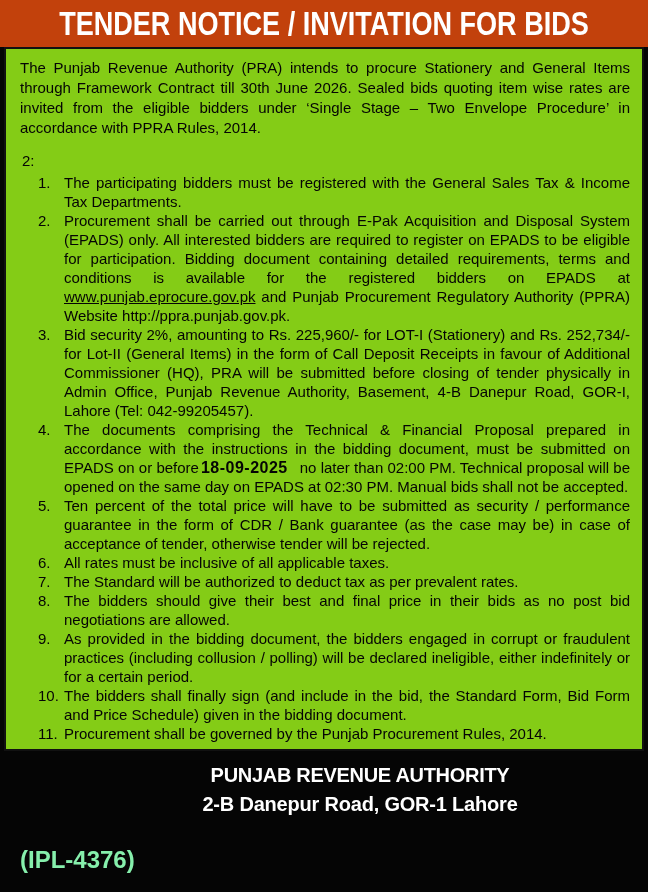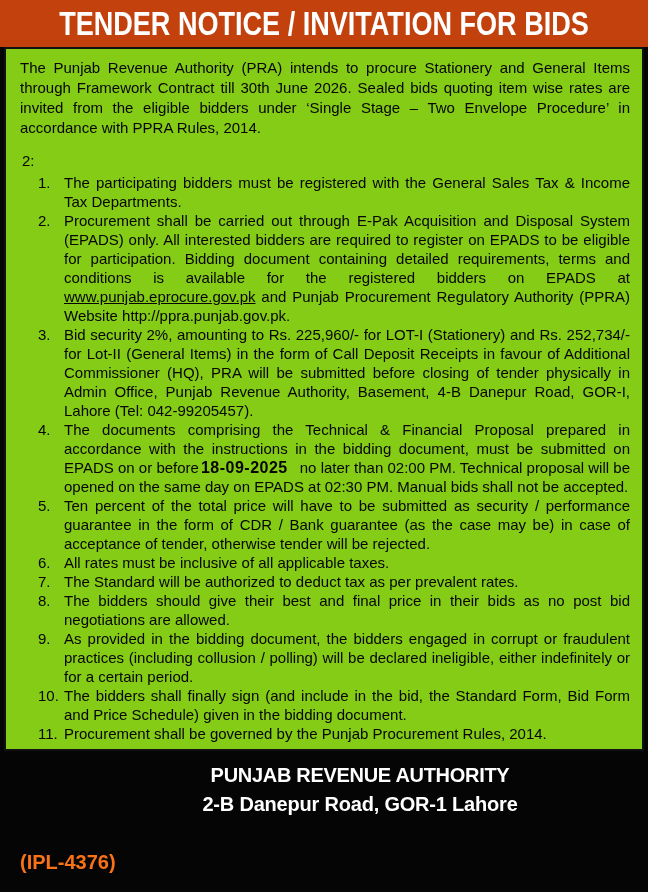--- a/index.html
+++ b/index.html
@@ -80,22 +80,22 @@
     padding-top: 9px;
   }
   .footer-lines { padding-left: 72px; text-align: center; }
   .f-line1 { font-size: 23px; font-weight: bold; line-height: 29px; letter-spacing: -0.3px; }
   .f-line2 { font-size: 20px; font-weight: bold; line-height: 30px; letter-spacing: -0.3px; }
   .f-line3 { font-size: 20px; font-weight: bold; line-height: 28px; letter-spacing: -0.2px; }
   .f-line4 { font-size: 21px; font-weight: bold; line-height: 30px; letter-spacing: -0.2px; }
   .ipl {
     position: absolute;
     left: 20px; bottom: 14px;
-    font-size: 20px; font-weight: bold;
-    color: #f97316;
+    font-size: 24px; font-weight: bold;
+    color: #86efac;
   }
 </style>
 </head>
 <body>
 
 <div class="page">
 
   <div class="title-bar">
     <div class="title-text">TENDER NOTICE / INVITATION FOR BIDS</div>
   </div>

